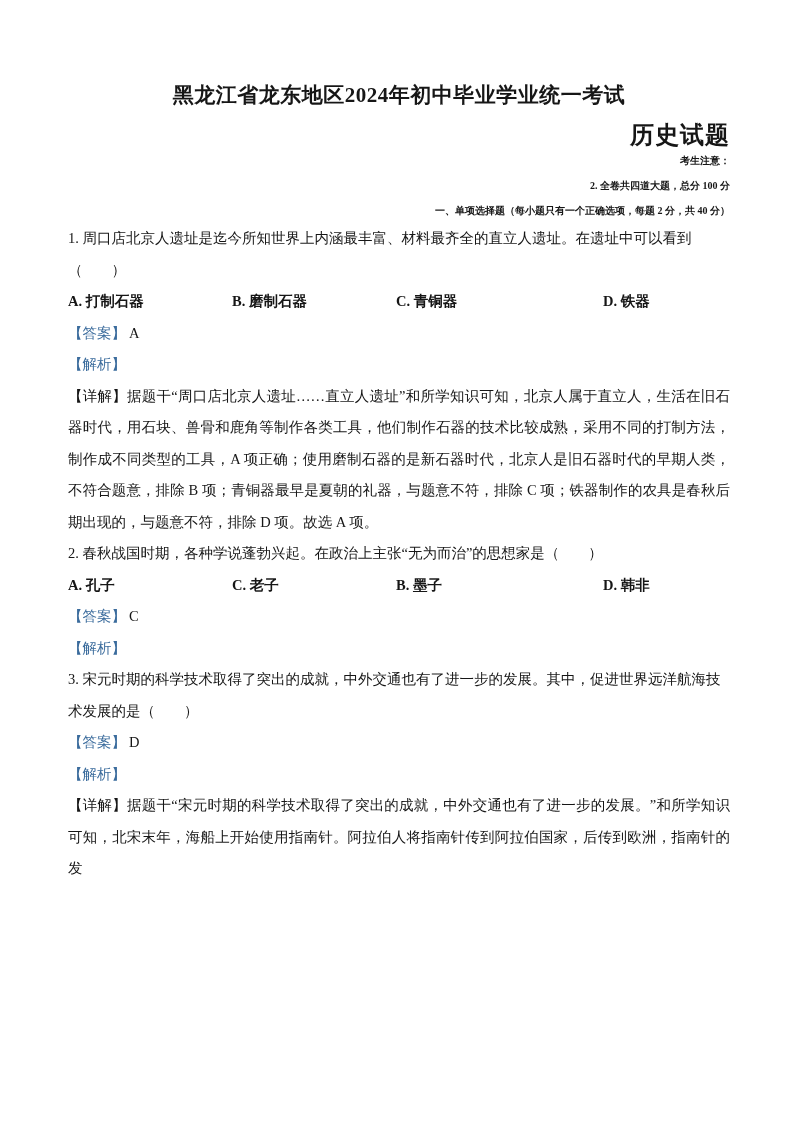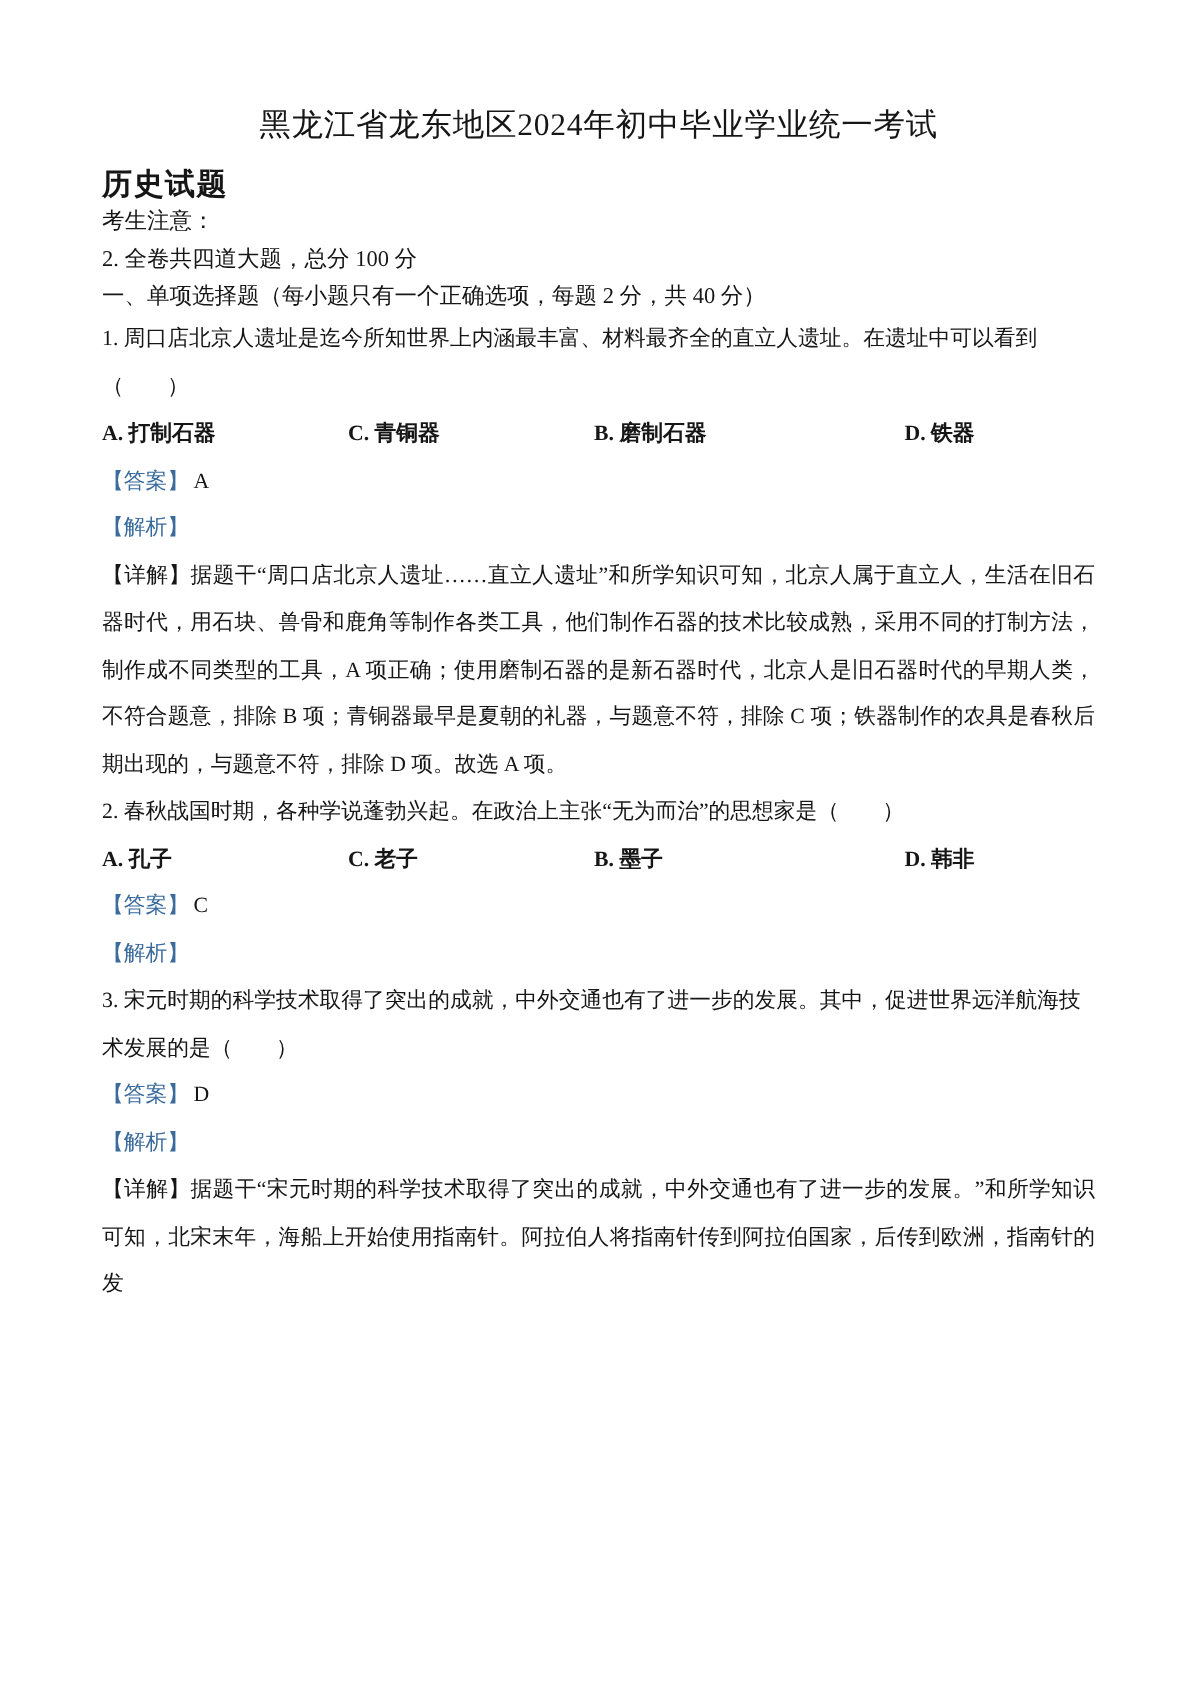--- a/index.html
+++ b/index.html
@@ -8,42 +8,43 @@
     width: 793px;
     height: 1122px;
     box-sizing: border-box;
     padding: 68px 63px 0 68px;
     overflow: hidden;
     background: #ffffff;
     color: #161616;
     font-family: "Liberation Serif", "DejaVu Serif", serif;
   }
   .title {
-    margin: 0;
+    margin: 12px;
     font-size: 21px;
-    font-weight: 400;
+    font-weight: 700;
     text-align: center;
     line-height: 30px;
     letter-spacing: 0.5px;
   }
   .subtitle {
     margin: 12px 0 0 0;
-    font-size: 20px;
+    font-size: 24px;
     font-weight: 700;
-    text-align: left;
+    text-align: right;
     line-height: 26px;
     letter-spacing: 1px;
   }
   .notice-heading { margin: 8px 0 0 0; }
   .notice-heading, .notice-item, .section-heading {
-    font-size: 15px;
-    font-weight: 400;
+    font-size: 10px;
+    font-weight: 700;
     line-height: 25px;
     margin-top: 0;
     margin-bottom: 0;
+    text-align: right;
   }
   .questions { margin-top: 0; }
   .stem, .answer-line, .analysis-line, .detail, .options {
     font-size: 14.5px;
     line-height: 31.5px;
     margin: 0;
   }
   .detail { text-align: justify; }
   .options { display: flex; }
   .option { flex: 0 0 164px; width: 164px; font-weight: bold; }
@@ -60,22 +61,22 @@
 
   <p class="notice-heading">考生注意：</p>
   <p class="notice-item">2. 全卷共四道大题，总分 100 分</p>
   <p class="section-heading">一、单项选择题（每小题只有一个正确选项，每题 2 分，共 40 分）</p>
 
   <div class="questions" id="questions">
   <div class="question">
     <p class="stem"><span class="qnum">1.</span><span> </span><span class="stem-text">周口店北京人遗址是迄今所知世界上内涵最丰富、材料最齐全的直立人遗址。在遗址中可以看到（　　）</span></p>
     <div class="options">
           <span class="option">A. 打制石器</span>
+          <span class="option">B. 磨制石器</span>
           <span class="option">C. 青铜器</span>
-          <span class="option">B. 磨制石器</span>
           <span class="option">D. 铁器</span>
         </div>
     <p class="answer-line"><span class="blue">【答案】</span><span class="answer-letter">A</span></p>
     <p class="analysis-line"><span class="blue">【解析】</span></p>
     <p class="detail">【详解】据题干“周口店北京人遗址……直立人遗址”和所学知识可知，北京人属于直立人，生活在旧石器时代，用石块、兽骨和鹿角等制作各类工具，他们制作石器的技术比较成熟，采用不同的打制方法，制作成不同类型的工具，A 项正确；使用磨制石器的是新石器时代，北京人是旧石器时代的早期人类，不符合题意，排除 B 项；青铜器最早是夏朝的礼器，与题意不符，排除 C 项；铁器制作的农具是春秋后期出现的，与题意不符，排除 D 项。故选 A 项。</p>
   </div>
 
   <div class="question">
     <p class="stem"><span class="qnum">2.</span><span> </span><span class="stem-text">春秋战国时期，各种学说蓬勃兴起。在政治上主张“无为而治”的思想家是（　　）</span></p>
     <div class="options">

